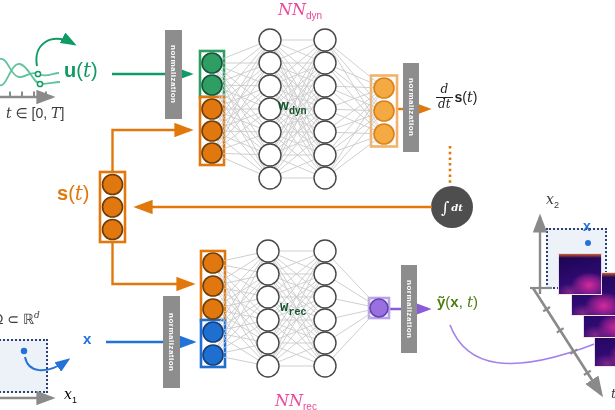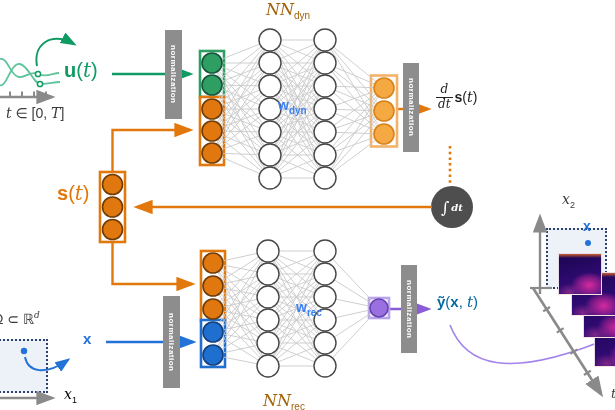--- a/index.html
+++ b/index.html
@@ -5,23 +5,23 @@
   html,body{margin:0;padding:0;background:#fff;}
   .stage{position:relative;width:615px;height:410px;background:#ffffff;overflow:hidden;
          font-family:"Liberation Sans",sans-serif;}
   .overlay{position:absolute;left:0;top:0;z-index:5;pointer-events:none;}
   .normbar{position:absolute;z-index:6;background:#8d8d8d;color:#ffffff;
            display:flex;align-items:center;justify-content:center;
            writing-mode:vertical-rl;text-orientation:mixed;
            font-size:8px;font-weight:bold;letter-spacing:0.5px;}
   .label{position:absolute;z-index:7;white-space:nowrap;line-height:1.1;}
   .m{font-family:"DejaVu Serif",serif;font-style:italic;font-weight:normal;}
-  .nn-title{font-family:"DejaVu Serif",serif;font-style:italic;font-size:16px;color:#a16207;}
+  .nn-title{font-family:"DejaVu Serif",serif;font-style:italic;font-size:16px;color:#ec4899;margin-left:12px;}
   .nn-title sub{font-family:"Liberation Sans",sans-serif;font-style:normal;font-size:10px;}
-  .w-label{font-size:14px;font-weight:bold;color:#3b82f6;}
+  .w-label{font-size:14px;font-weight:bold;color:#14532d;}
   .w-label sub{font-weight:bold;font-size:10px;}
   .frac{display:inline-flex;flex-direction:column;align-items:center;
         font-family:"DejaVu Serif",serif;font-style:italic;font-size:12px;color:#1e1e1e;
         line-height:1.15;margin-right:2px;}
   .frac .den{border-top:1.3px solid #222;padding:0 2px;}
   .integrator{position:absolute;z-index:4;width:42px;height:42px;border-radius:50%;
               background:#4e4e4e;color:#fff;display:flex;align-items:center;justify-content:center;gap:2px;}
   .integrator .int{font-family:"DejaVu Serif",serif;font-size:16px;font-style:italic;}
   .integrator .dt{font-family:"DejaVu Serif",serif;font-style:italic;font-size:10px;font-weight:bold;}
   .dotbox{position:absolute;border:2px dotted #2e4170;background:#edf1f8;z-index:1;}
@@ -385,45 +385,45 @@
     <b>s</b>
       <span>(</span>
       <span class="m">t</span>
       <span>)</span>
   </div>
 
   <div class="label" style="left:57px;top:182px;color:#e2780c;font-size:20px;">
     <b>s</b><span>(</span><span class="m">t</span><span>)</span>
   </div>
 
-  <div class="label w-label" style="left:296px;top:300px;">
+  <div class="label w-label" style="left:280px;top:300px;font-family:Liberation Mono, monospace;">
     <b>w</b><sub>rec</sub>
   </div>
 
   <div class="label nn-title" style="left:263px;top:392px;">
     <span>NN</span><sub>rec</sub>
   </div>
 
-  <div class="label" style="left:437px;top:294px;color:#0369a1;font-size:15px;">
+  <div class="label" style="left:437px;top:294px;color:#4d7c0f;font-size:15px;">
     <b>ỹ</b><span>(</span><b>x</b><span>, </span><span class="m">t</span><span>)</span>
   </div>
 
   <div class="label" style="left:-7px;top:311px;color:#3b3b3b;font-size:14px;">
     <span>Ω ⊂ ℝ</span><sup class="m" style="font-size:9px;">d</sup>
   </div>
 
   <div class="label" style="left:83px;top:331px;color:#2272d8;font-size:15px;font-weight:bold;">
     <span>x</span>
   </div>
 
   <div class="label" style="left:64px;top:387px;color:#000000;font-size:14px;">
     <span class="m">x</span><sub style="font-size:9px;">1</sub>
   </div>
 
-  <div class="label" style="left:546px;top:192px;color:#3b3b3b;font-size:14px;margin-left:16px;">
+  <div class="label" style="left:546px;top:192px;color:#3b3b3b;font-size:14px;">
     <span class="m">x</span><sub style="font-size:9px;">2</sub>
   </div>
 
   <div class="label" style="left:583px;top:219px;color:#2272d8;font-size:14px;font-weight:bold;">
     <span>x</span>
   </div>
   <div class="bluedot" style="left:585px;top:240px;"></div>
 
   <div class="label" style="left:611px;top:387px;color:#3b3b3b;font-size:13px;">
     <span class="m">t</span>

